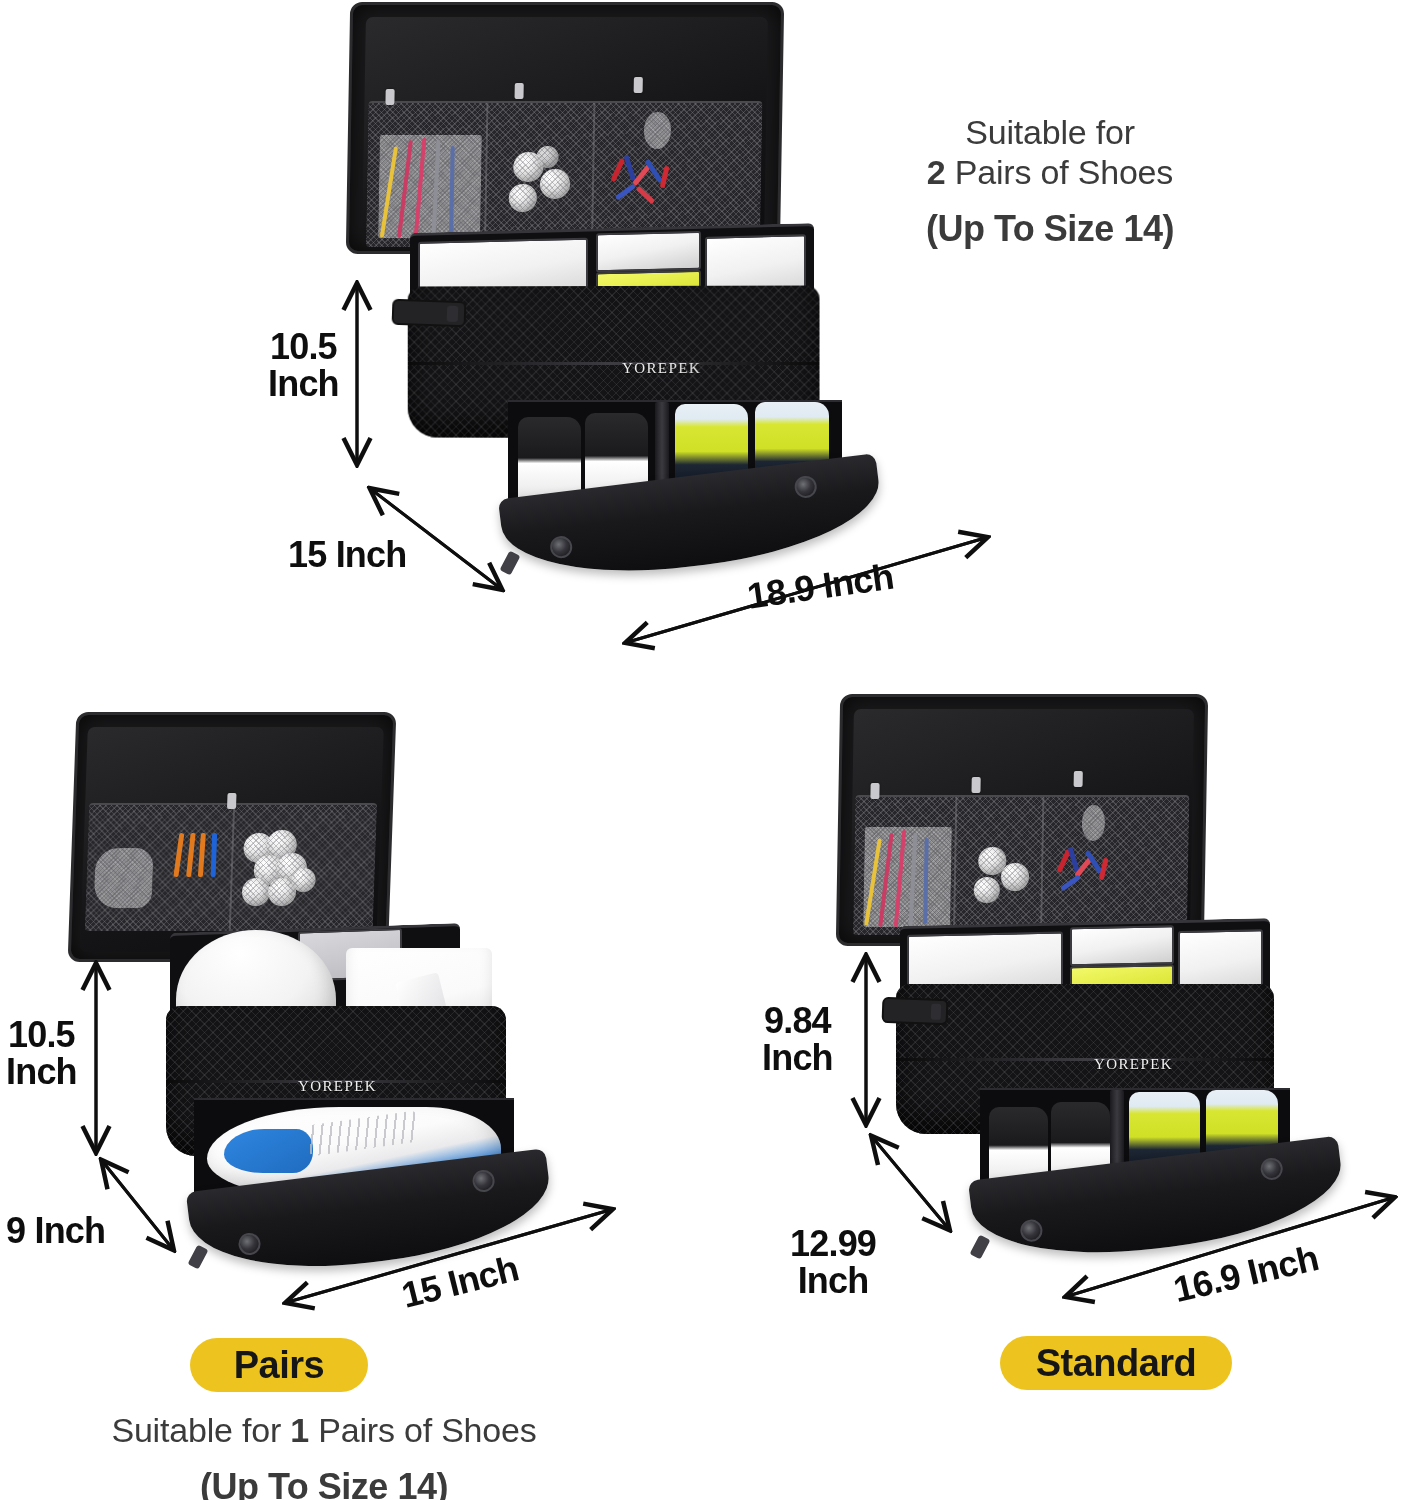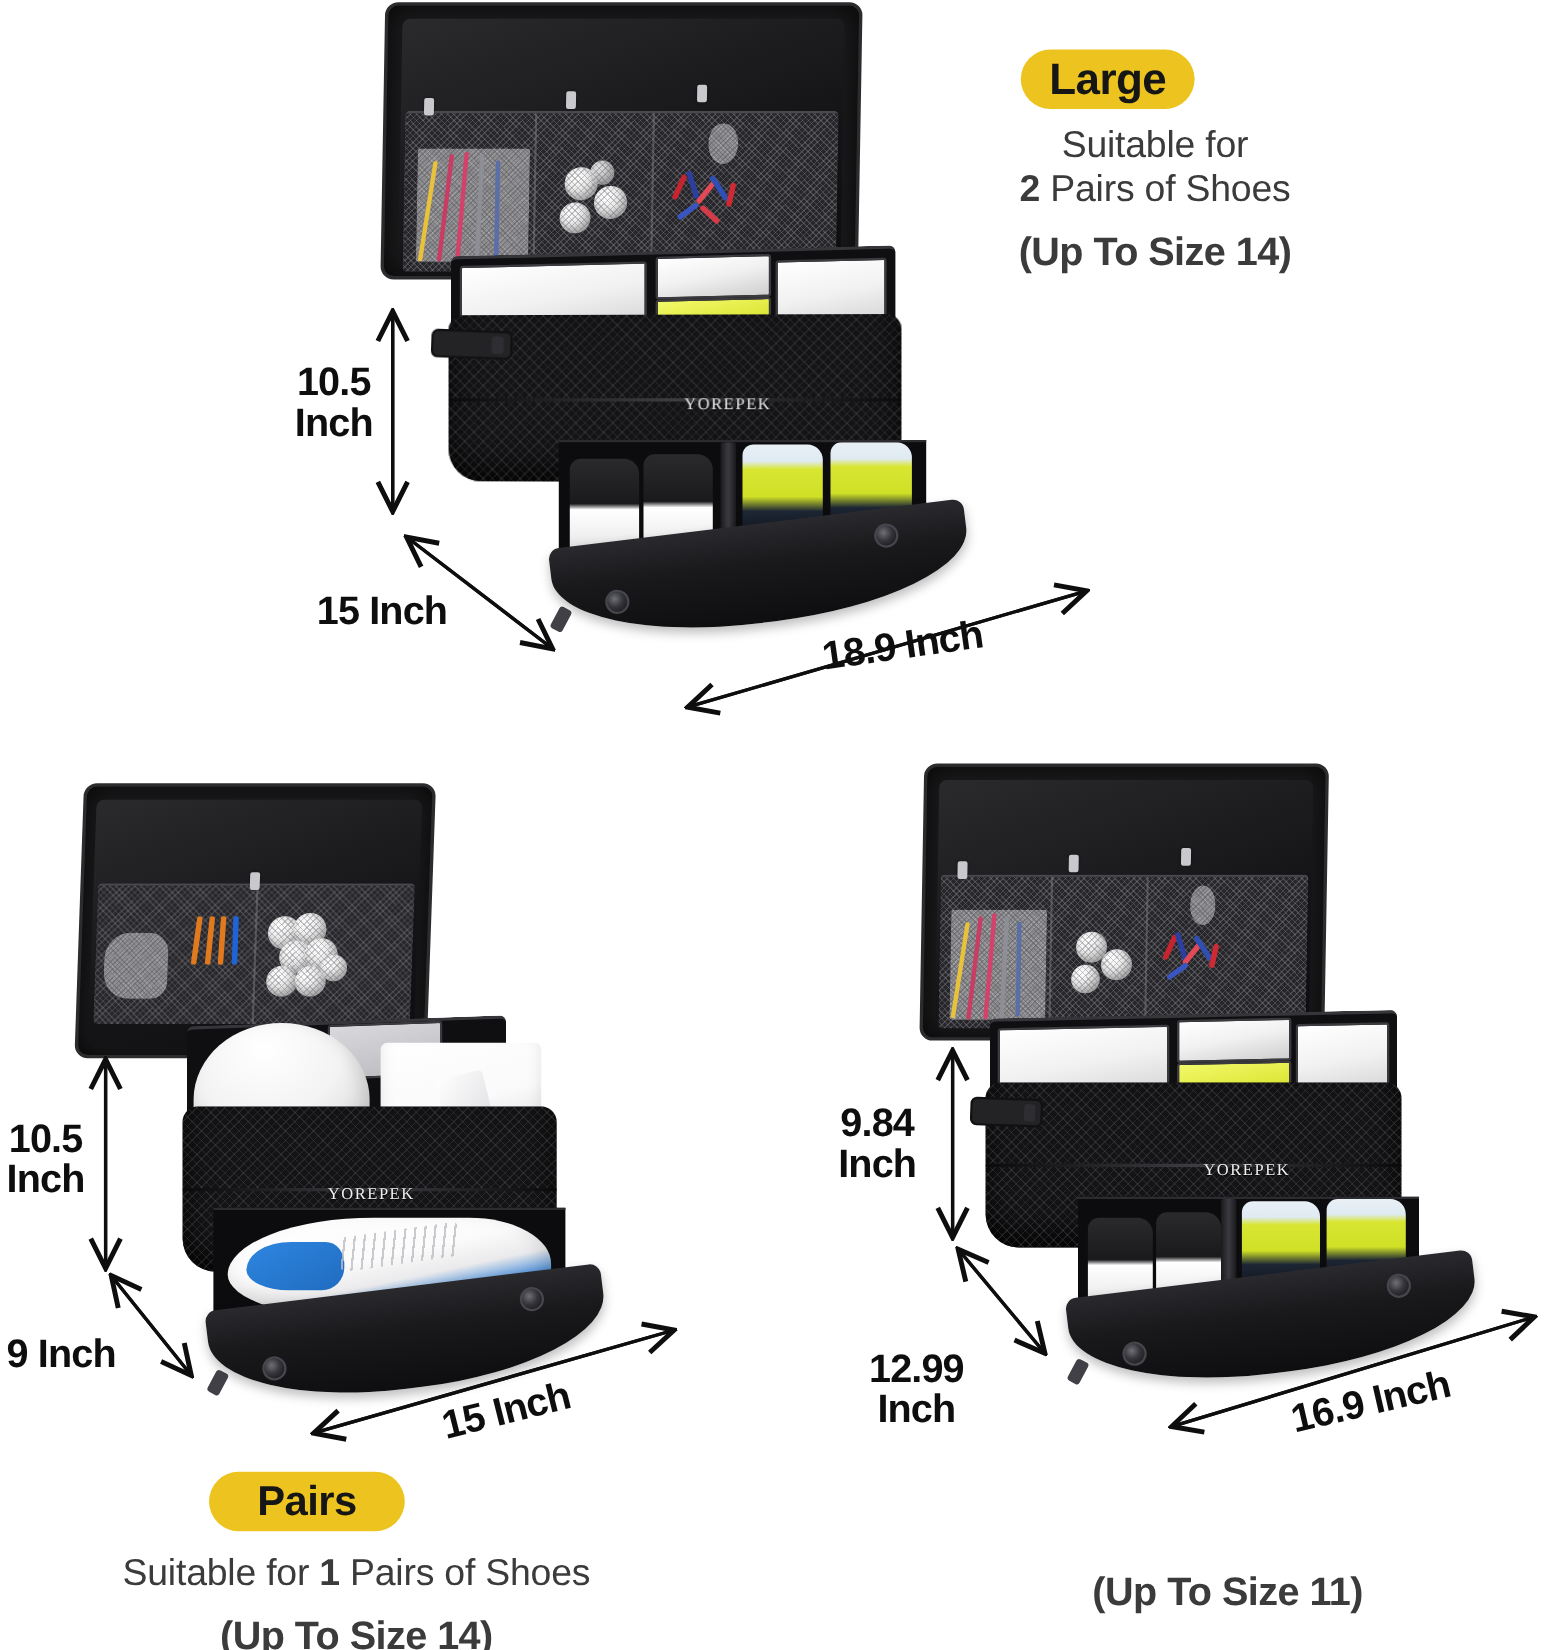--- a/index.html
+++ b/index.html
@@ -474,37 +474,36 @@
     <line x1="866" y1="958" x2="866" y2="1122" stroke="#0e0e0e" stroke-width="3" marker-end="url(#ah)"></line>
     <line x1="866" y1="1122" x2="866" y2="958" stroke="#0e0e0e" stroke-width="3" marker-end="url(#ah)"></line>
 
     <line x1="873" y1="1138" x2="948" y2="1228" stroke="#0e0e0e" stroke-width="3" marker-end="url(#ah)"></line>
     <line x1="948" y1="1228" x2="873" y2="1138" stroke="#0e0e0e" stroke-width="3" marker-end="url(#ah)"></line>
 
     <line x1="1392" y1="1198" x2="1068" y2="1296" stroke="#0e0e0e" stroke-width="3" marker-end="url(#ah)"></line>
     <line x1="1068" y1="1296" x2="1392" y2="1198" stroke="#0e0e0e" stroke-width="3" marker-end="url(#ah)"></line>
   </svg>
 
-  <div class="size-badge" style="left:928px; top:45px; width:158px; height:54px; font-size:40px;">Large</div>
   <div class="caption" style="left:900px; top:112px; width:300px;">
     <div class="ln1">Suitable for</div>
     <div class="ln2">
       <b style="margin-left: 0px; margin-right: 0px;">2</b> 
       <span style="margin-left: 0px; margin-right: 0px;">Pairs of Shoes</span>
     </div>
     <div class="ln3">(Up To Size 14)</div>
   </div>
 
   <div class="size-badge" style="left:190px; top:1338px; width:178px; height:54px; font-size:38px;">Pairs</div>
   <div class="caption" style="left:14px; top:1410px; width:620px;">
     <div class="ln2">
       <span style="margin-left: 0px; margin-right: 0px;">Suitable for</span> 
       <b style="margin-left: 0px; margin-right: 0px;">1</b> 
       <span style="margin-left: 0px; margin-right: 0px;">Pairs of Shoes</span>
     </div>
     <div class="ln3">(Up To Size 14)</div>
   </div>
 
+  <div class="size-badge" style="left:1000px; top:1336px; width:232px; height:54px; font-size:38px;">Standard</div>
   <div class="caption" style="left:830px; top:1410px; width:572px;">
-    <div class="ln3">(Up To Size 11)</div>
   </div>
 
 </div>
 
 </body></html>

